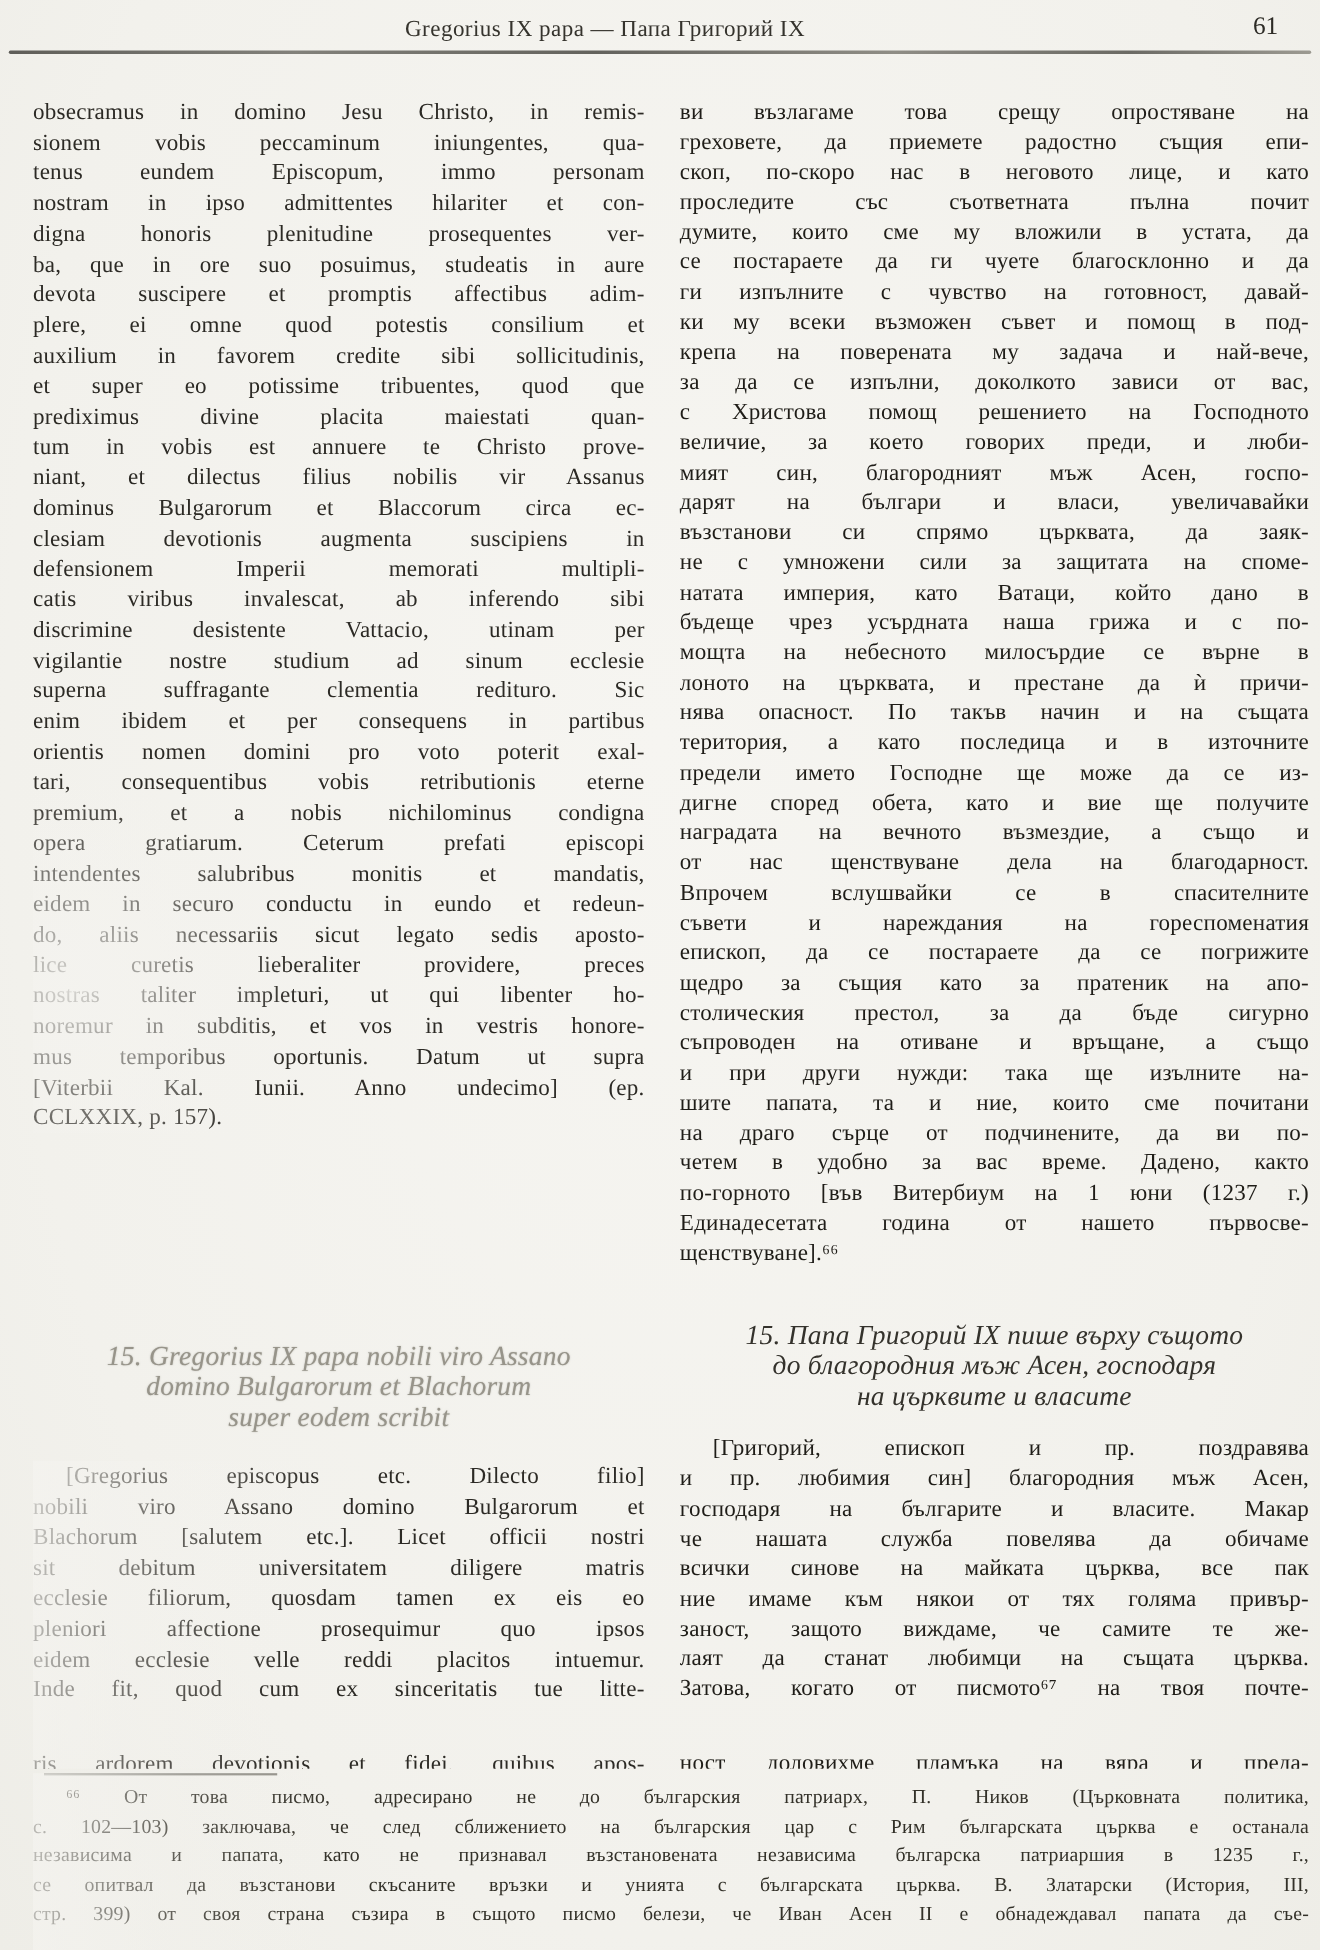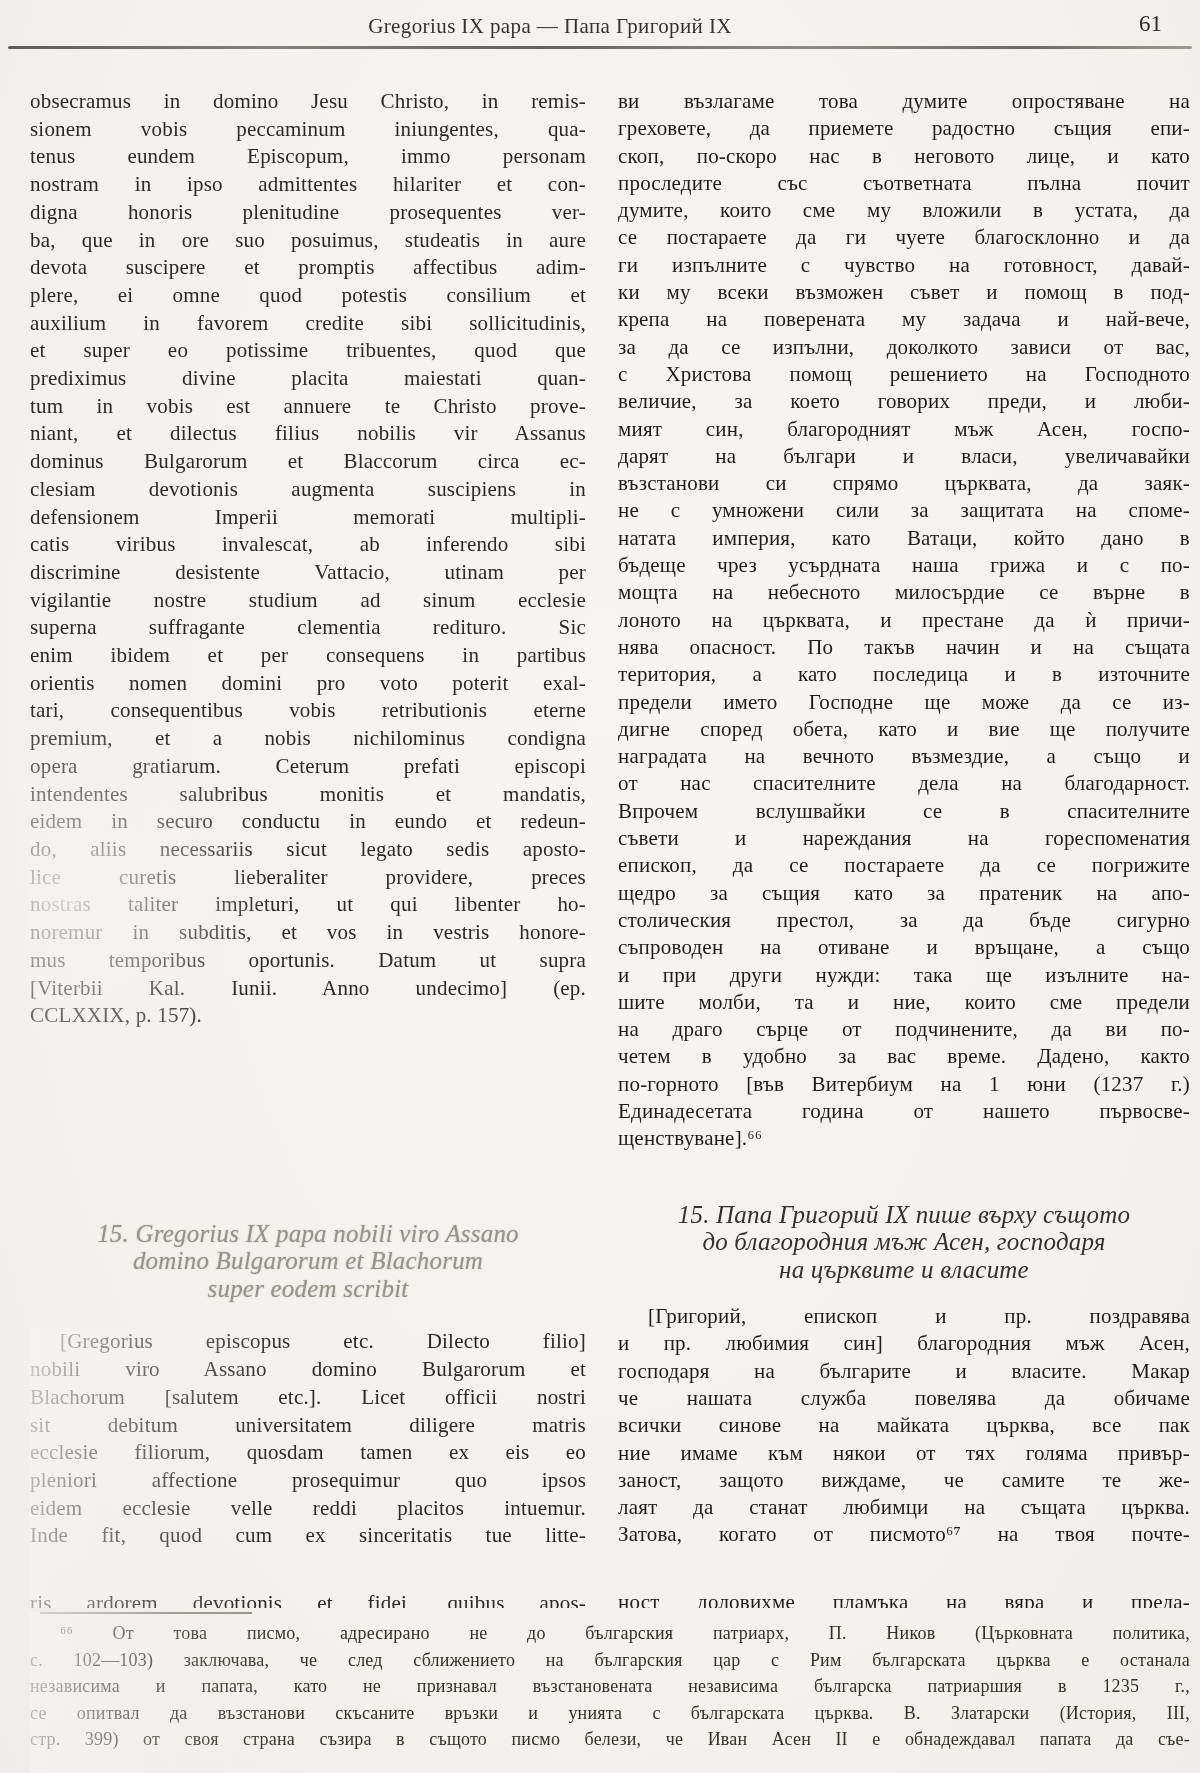--- a/index.html
+++ b/index.html
@@ -193,21 +193,21 @@
           <div class="line">ecclesie filiorum, quosdam tamen ex eis eo</div>
           <div class="line">pleniori affectione prosequimur quo ipsos</div>
           <div class="line">eidem ecclesie velle reddi placitos intuemur.</div>
           <div class="line">Inde fit, quod cum ex sinceritatis tue litte-</div>
           <div class="line last">ris ardorem devotionis et fidei, quibus apos-</div>
         </div>
     </section>
 
     <section class="column col-right">
       <div class="para para1">
-          <div class="line">ви възлагаме това думите опростяване на</div>
+          <div class="line">ви възлагаме това срещу опростяване на</div>
           <div class="line">греховете, да приемете радостно същия епи-</div>
           <div class="line">скоп, по-скоро нас в неговото лице, и като</div>
           <div class="line">проследите със съответната пълна почит</div>
           <div class="line">думите, които сме му вложили в устата, да</div>
           <div class="line">се постараете да ги чуете благосклонно и да</div>
           <div class="line">ги изпълните с чувство на готовност, давай-</div>
           <div class="line">ки му всеки възможен съвет и помощ в под-</div>
           <div class="line">крепа на поверената му задача и най-вече,</div>
           <div class="line">за да се изпълни, доколкото зависи от вас,</div>
           <div class="line">с Христова помощ решението на Господното</div>
@@ -218,29 +218,29 @@
           <div class="line">не с умножени сили за защитата на споме-</div>
           <div class="line">натата империя, като Ватаци, който дано в</div>
           <div class="line">бъдеще чрез усърдната наша грижа и с по-</div>
           <div class="line">мощта на небесното милосърдие се върне в</div>
           <div class="line">лоното на църквата, и престане да ѝ причи-</div>
           <div class="line">нява опасност. По такъв начин и на същата</div>
           <div class="line">територия, а като последица и в източните</div>
           <div class="line">предели името Господне ще може да се из-</div>
           <div class="line">дигне според обета, като и вие ще получите</div>
           <div class="line">наградата на вечното възмездие, а също и</div>
-          <div class="line">от нас спасителните дела на благодарност.</div>
+          <div class="line">от нас щенствуване дела на благодарност.</div>
           <div class="line">Впрочем вслушвайки се в спасителните</div>
           <div class="line">съвети и нареждания на гореспоменатия</div>
           <div class="line">епископ, да се постараете да се погрижите</div>
           <div class="line">щедро за същия като за пратеник на апо-</div>
           <div class="line">столическия престол, за да бъде сигурно</div>
           <div class="line">съпроводен на отиване и връщане, а също</div>
           <div class="line">и при други нужди: така ще изълните на-</div>
-          <div class="line">шите молби, та и ние, които сме предели</div>
+          <div class="line">шите папата, та и ние, които сме почитани</div>
           <div class="line">на драго сърце от подчинените, да ви по-</div>
           <div class="line">четем в удобно за вас време. Дадено, както</div>
           <div class="line">по-горното [във Витербиум на 1 юни (1237 г.)</div>
           <div class="line">Единадесетата година от нашето първосве-</div>
           <div class="line last">щенствуване].⁶⁶</div>
         </div>
       <div class="para section-heading">
           <div class="line">15. Папа Григорий IX пише върху същото</div>
           <div class="line">до благородния мъж Асен, господаря</div>
           <div class="line last">на църквите и власите</div>

